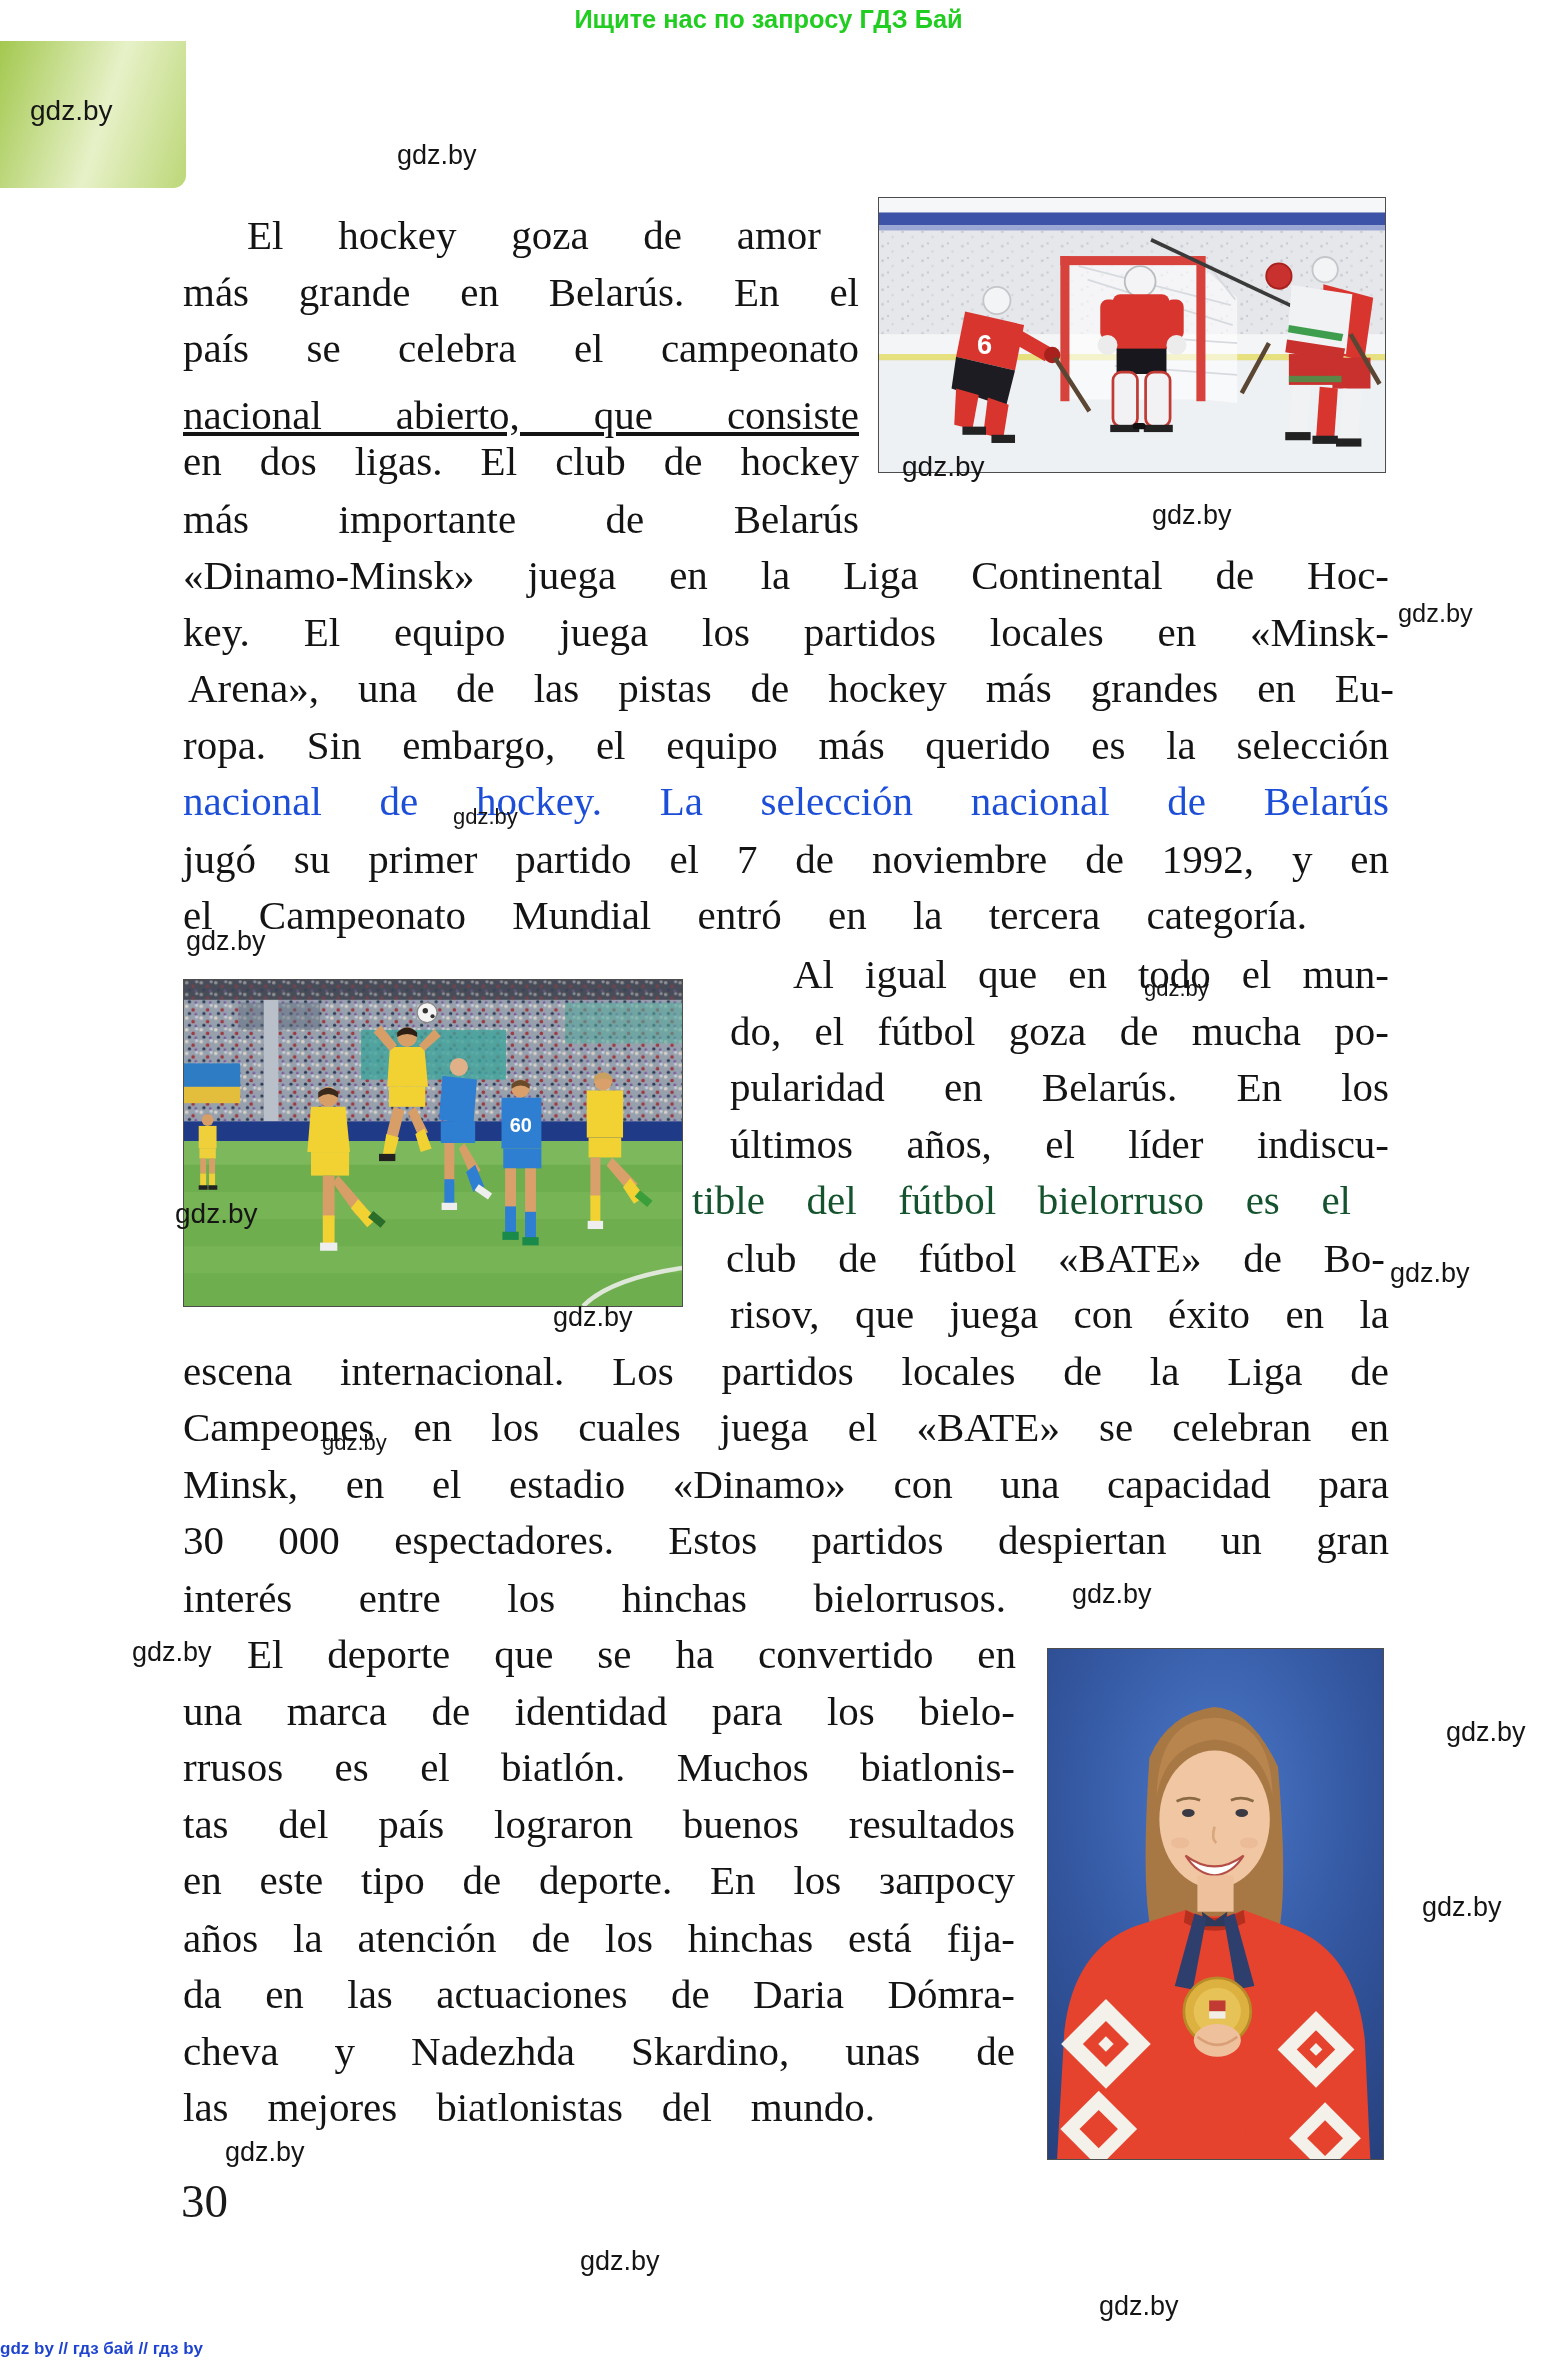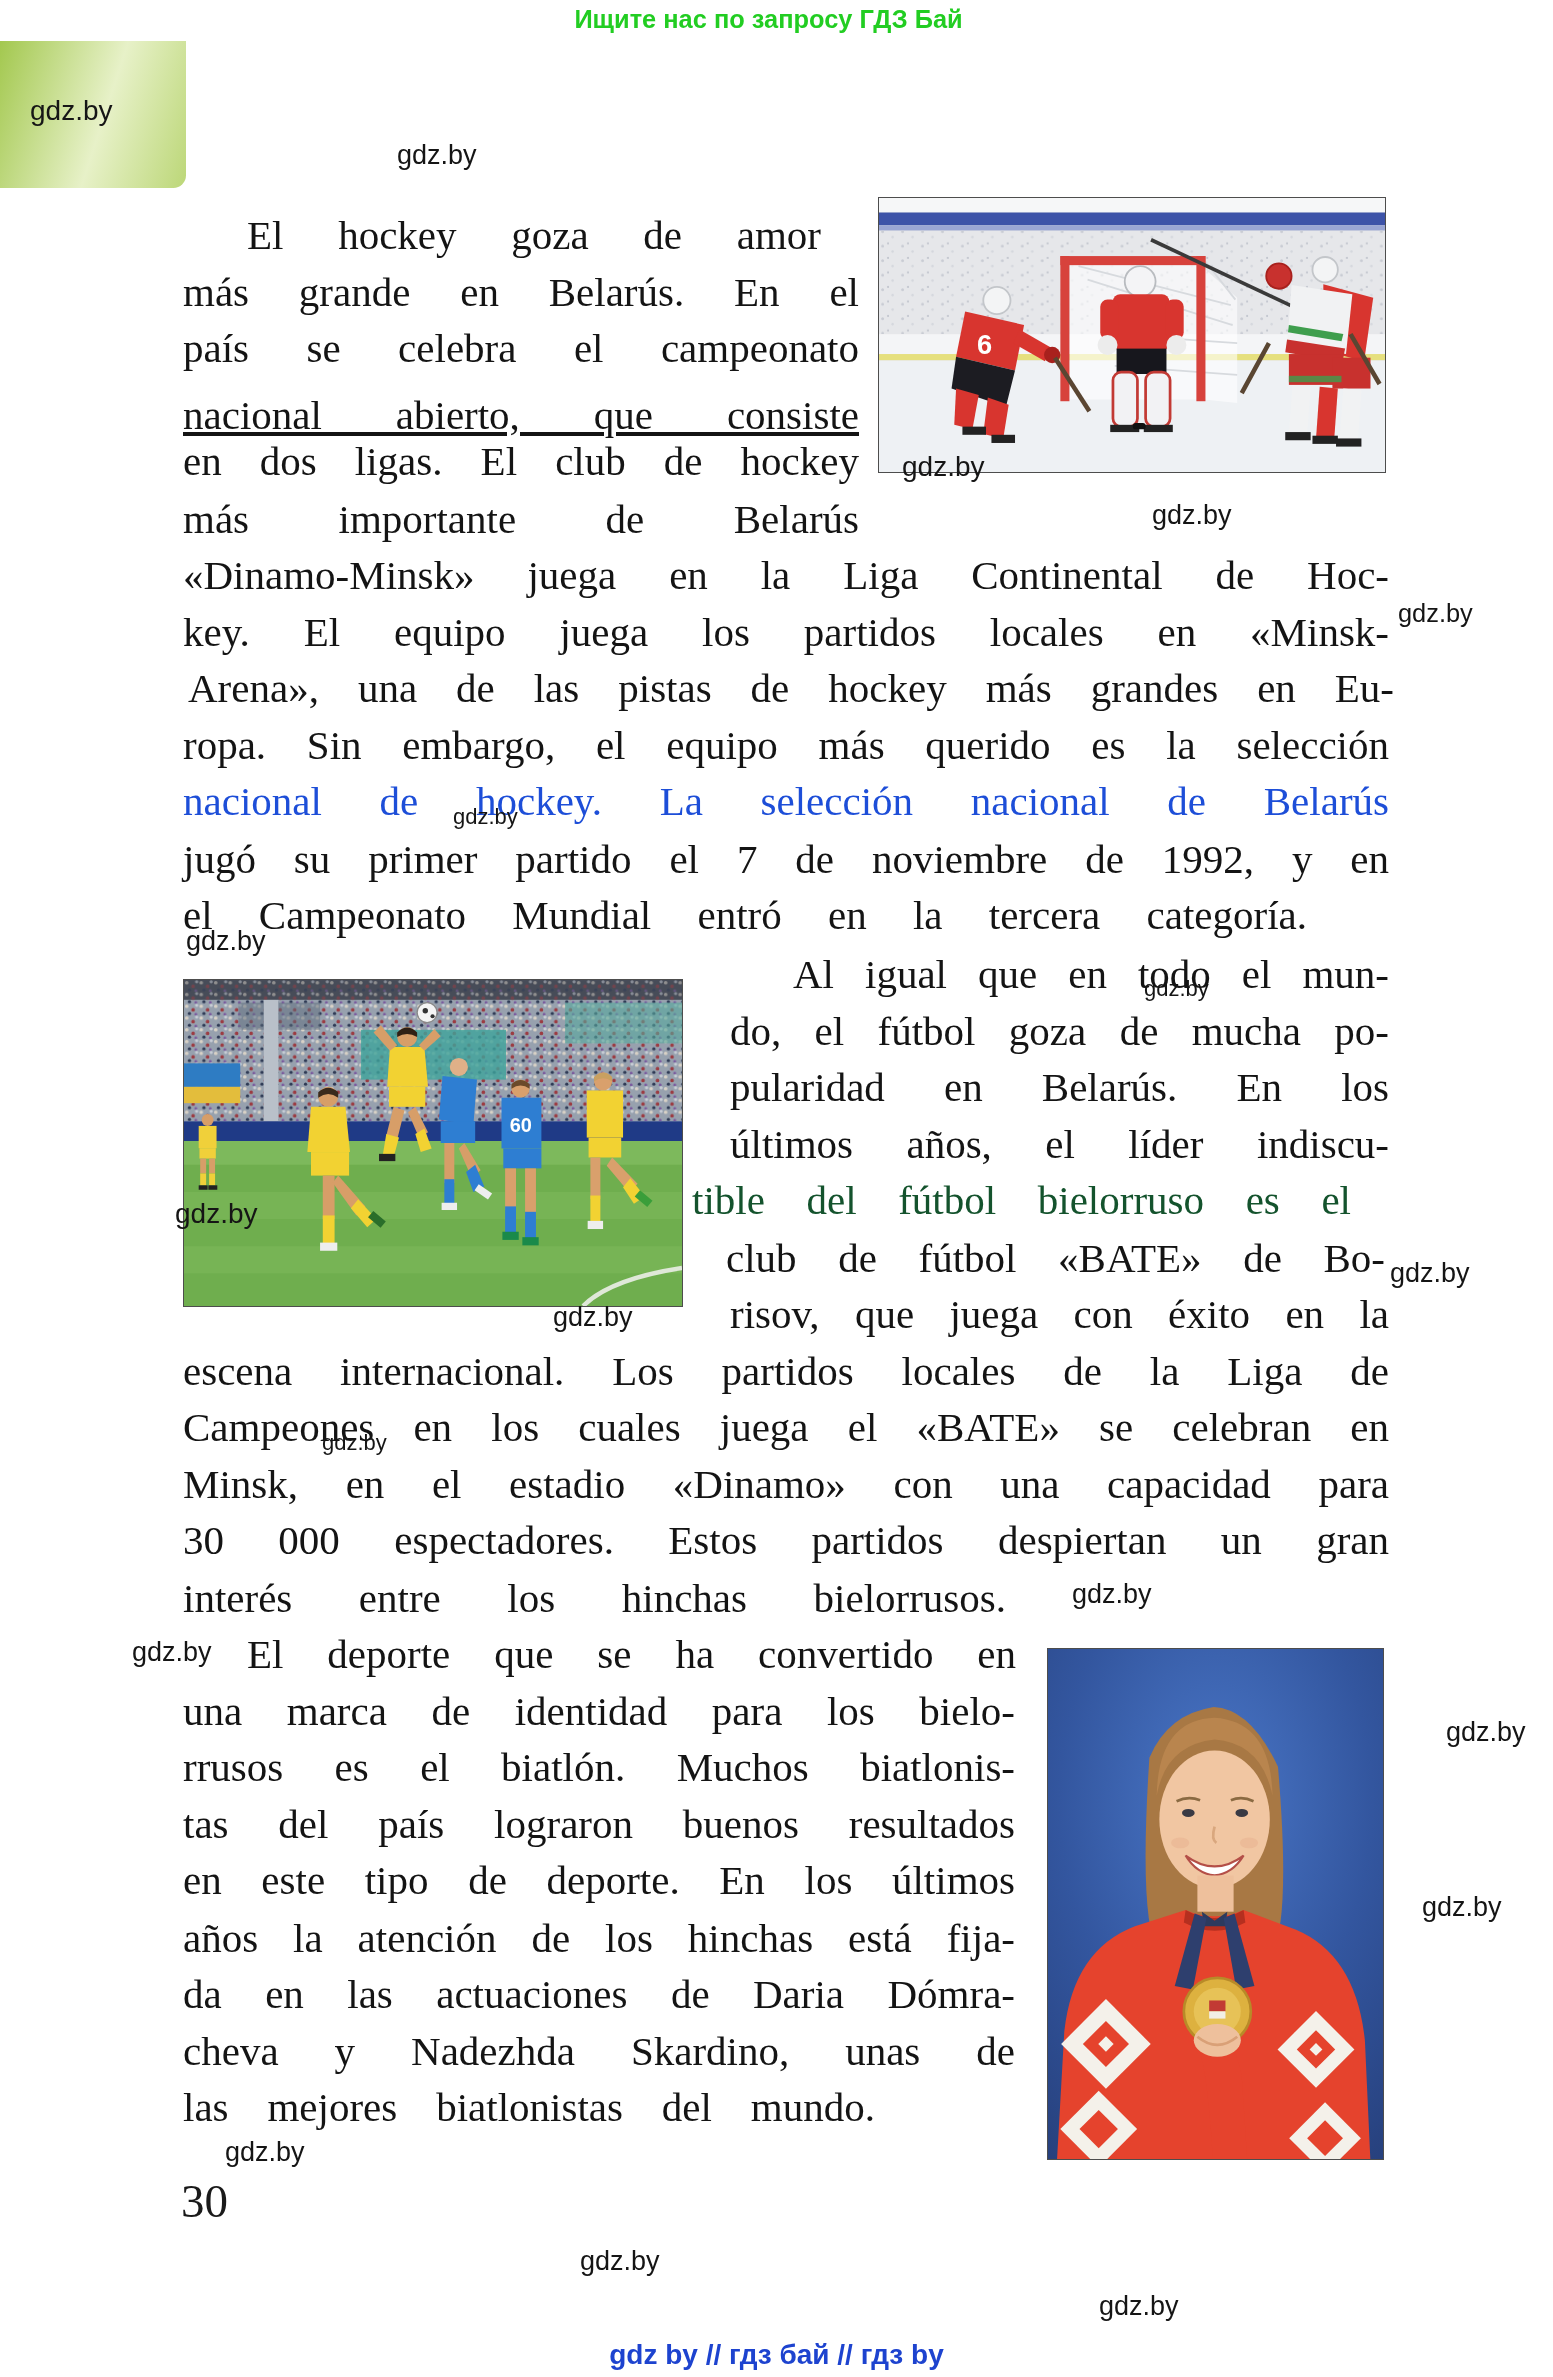--- a/index.html
+++ b/index.html
@@ -17,21 +17,21 @@
   .line{position:absolute;height:56px;line-height:56px;font-size:41px;color:#141414;
         text-align:justify;text-align-last:justify;white-space:normal;z-index:3;}
   .photo{position:absolute;border:0.9px solid #4d4d4d;z-index:1;overflow:hidden;background:#ddd;}
   .photo svg{display:block;width:100%;height:100%;}
   .photo-hockey{left:878px;top:197px;width:506px;height:274px;}
   .photo-football{left:183px;top:979px;width:498px;height:326px;}
   .photo-biathlon{left:1047px;top:1648px;width:335px;height:510px;}
   .page-num{position:absolute;left:181px;top:2174px;font-size:47px;color:#1a1a1a;}
   .copyright{position:absolute;left:316px;top:2178px;font-size:41px;
         font-family:"Liberation Sans","DejaVu Sans",sans-serif;letter-spacing:0.9px;}
-  .bottom-links{position:absolute;left:0;right:0;top:2339px;text-align:center;font-size:28px;
+  .bottom-links{position:absolute;left:0;right:0;top:2339px;font-size:17px;
         font-family:"Liberation Sans","DejaVu Sans",sans-serif;font-weight:bold;}
 </style>
 </head>
 <body>
 
 <div id="page">
 
   <div class="promo" style="color: rgb(34, 205, 34);">Ищите нас по запросу ГДЗ Бай</div>
 
   <div class="green-box">
@@ -309,21 +309,21 @@
       <div class="line" style="left: 730px; top: 1286px; width: 659px; color: rgb(20, 20, 20);">risov, que juega con éxito en la</div>
       <div class="line" style="left: 183px; top: 1343px; width: 1206px; color: rgb(20, 20, 20);">escena internacional. Los partidos locales de la Liga de</div>
       <div class="line" style="left: 183px; top: 1399px; width: 1206px; color: rgb(20, 20, 20);">Campeones en los cuales juega el «BATE» se celebran en</div>
       <div class="line" style="left: 183px; top: 1456px; width: 1206px; color: rgb(20, 20, 20);">Minsk, en el estadio «Dinamo» con una capacidad para</div>
       <div class="line" style="left: 183px; top: 1512px; width: 1206px; color: rgb(20, 20, 20);">30 000 espectadores. Estos partidos despiertan un gran</div>
       <div class="line" style="left: 183px; top: 1570px; width: 823px; color: rgb(20, 20, 20);">interés entre los hinchas bielorrusos.</div>
       <div class="line" style="left: 247px; top: 1626px; width: 769px; color: rgb(20, 20, 20);">El deporte que se ha convertido en</div>
       <div class="line" style="left: 183px; top: 1683px; width: 832px; color: rgb(20, 20, 20);">una marca de identidad para los bielo-</div>
       <div class="line" style="left: 183px; top: 1739px; width: 832px; color: rgb(20, 20, 20);">rrusos es el biatlón. Muchos biatlonis-</div>
       <div class="line" style="left: 183px; top: 1796px; width: 832px; color: rgb(20, 20, 20);">tas del país lograron buenos resultados</div>
-      <div class="line" style="left: 183px; top: 1852px; width: 832px; color: rgb(20, 20, 20);">en este tipo de deporte. En los últimos</div>
+      <div class="line" style="left: 183px; top: 1852px; width: 832px; color: rgb(20, 20, 20);">en este tipo de deporte. En los запросу</div>
       <div class="line" style="left: 183px; top: 1910px; width: 832px; color: rgb(20, 20, 20);">años la atención de los hinchas está fija-</div>
       <div class="line" style="left: 183px; top: 1966px; width: 832px; color: rgb(20, 20, 20);">da en las actuaciones de Daria Dómra-</div>
       <div class="line" style="left: 183px; top: 2023px; width: 832px; color: rgb(20, 20, 20);">cheva y Nadezhda Skardino, unas de</div>
       <div class="line" style="left: 183px; top: 2079px; width: 692px; color: rgb(20, 20, 20);">las mejores biatlonistas del mundo.</div>
     </div>
 
   <div id="wm-layer">
       <div class="wm" style="left: 397px; top: 141px; font-size: 27px; color: rgb(21, 21, 21);">gdz.by</div>
       <div class="wm" style="left: 902px; top: 452px; font-size: 28px; color: rgb(21, 21, 21);">gdz.by</div>
       <div class="wm" style="left: 1152px; top: 501px; font-size: 27px; color: rgb(21, 21, 21);">gdz.by</div>

